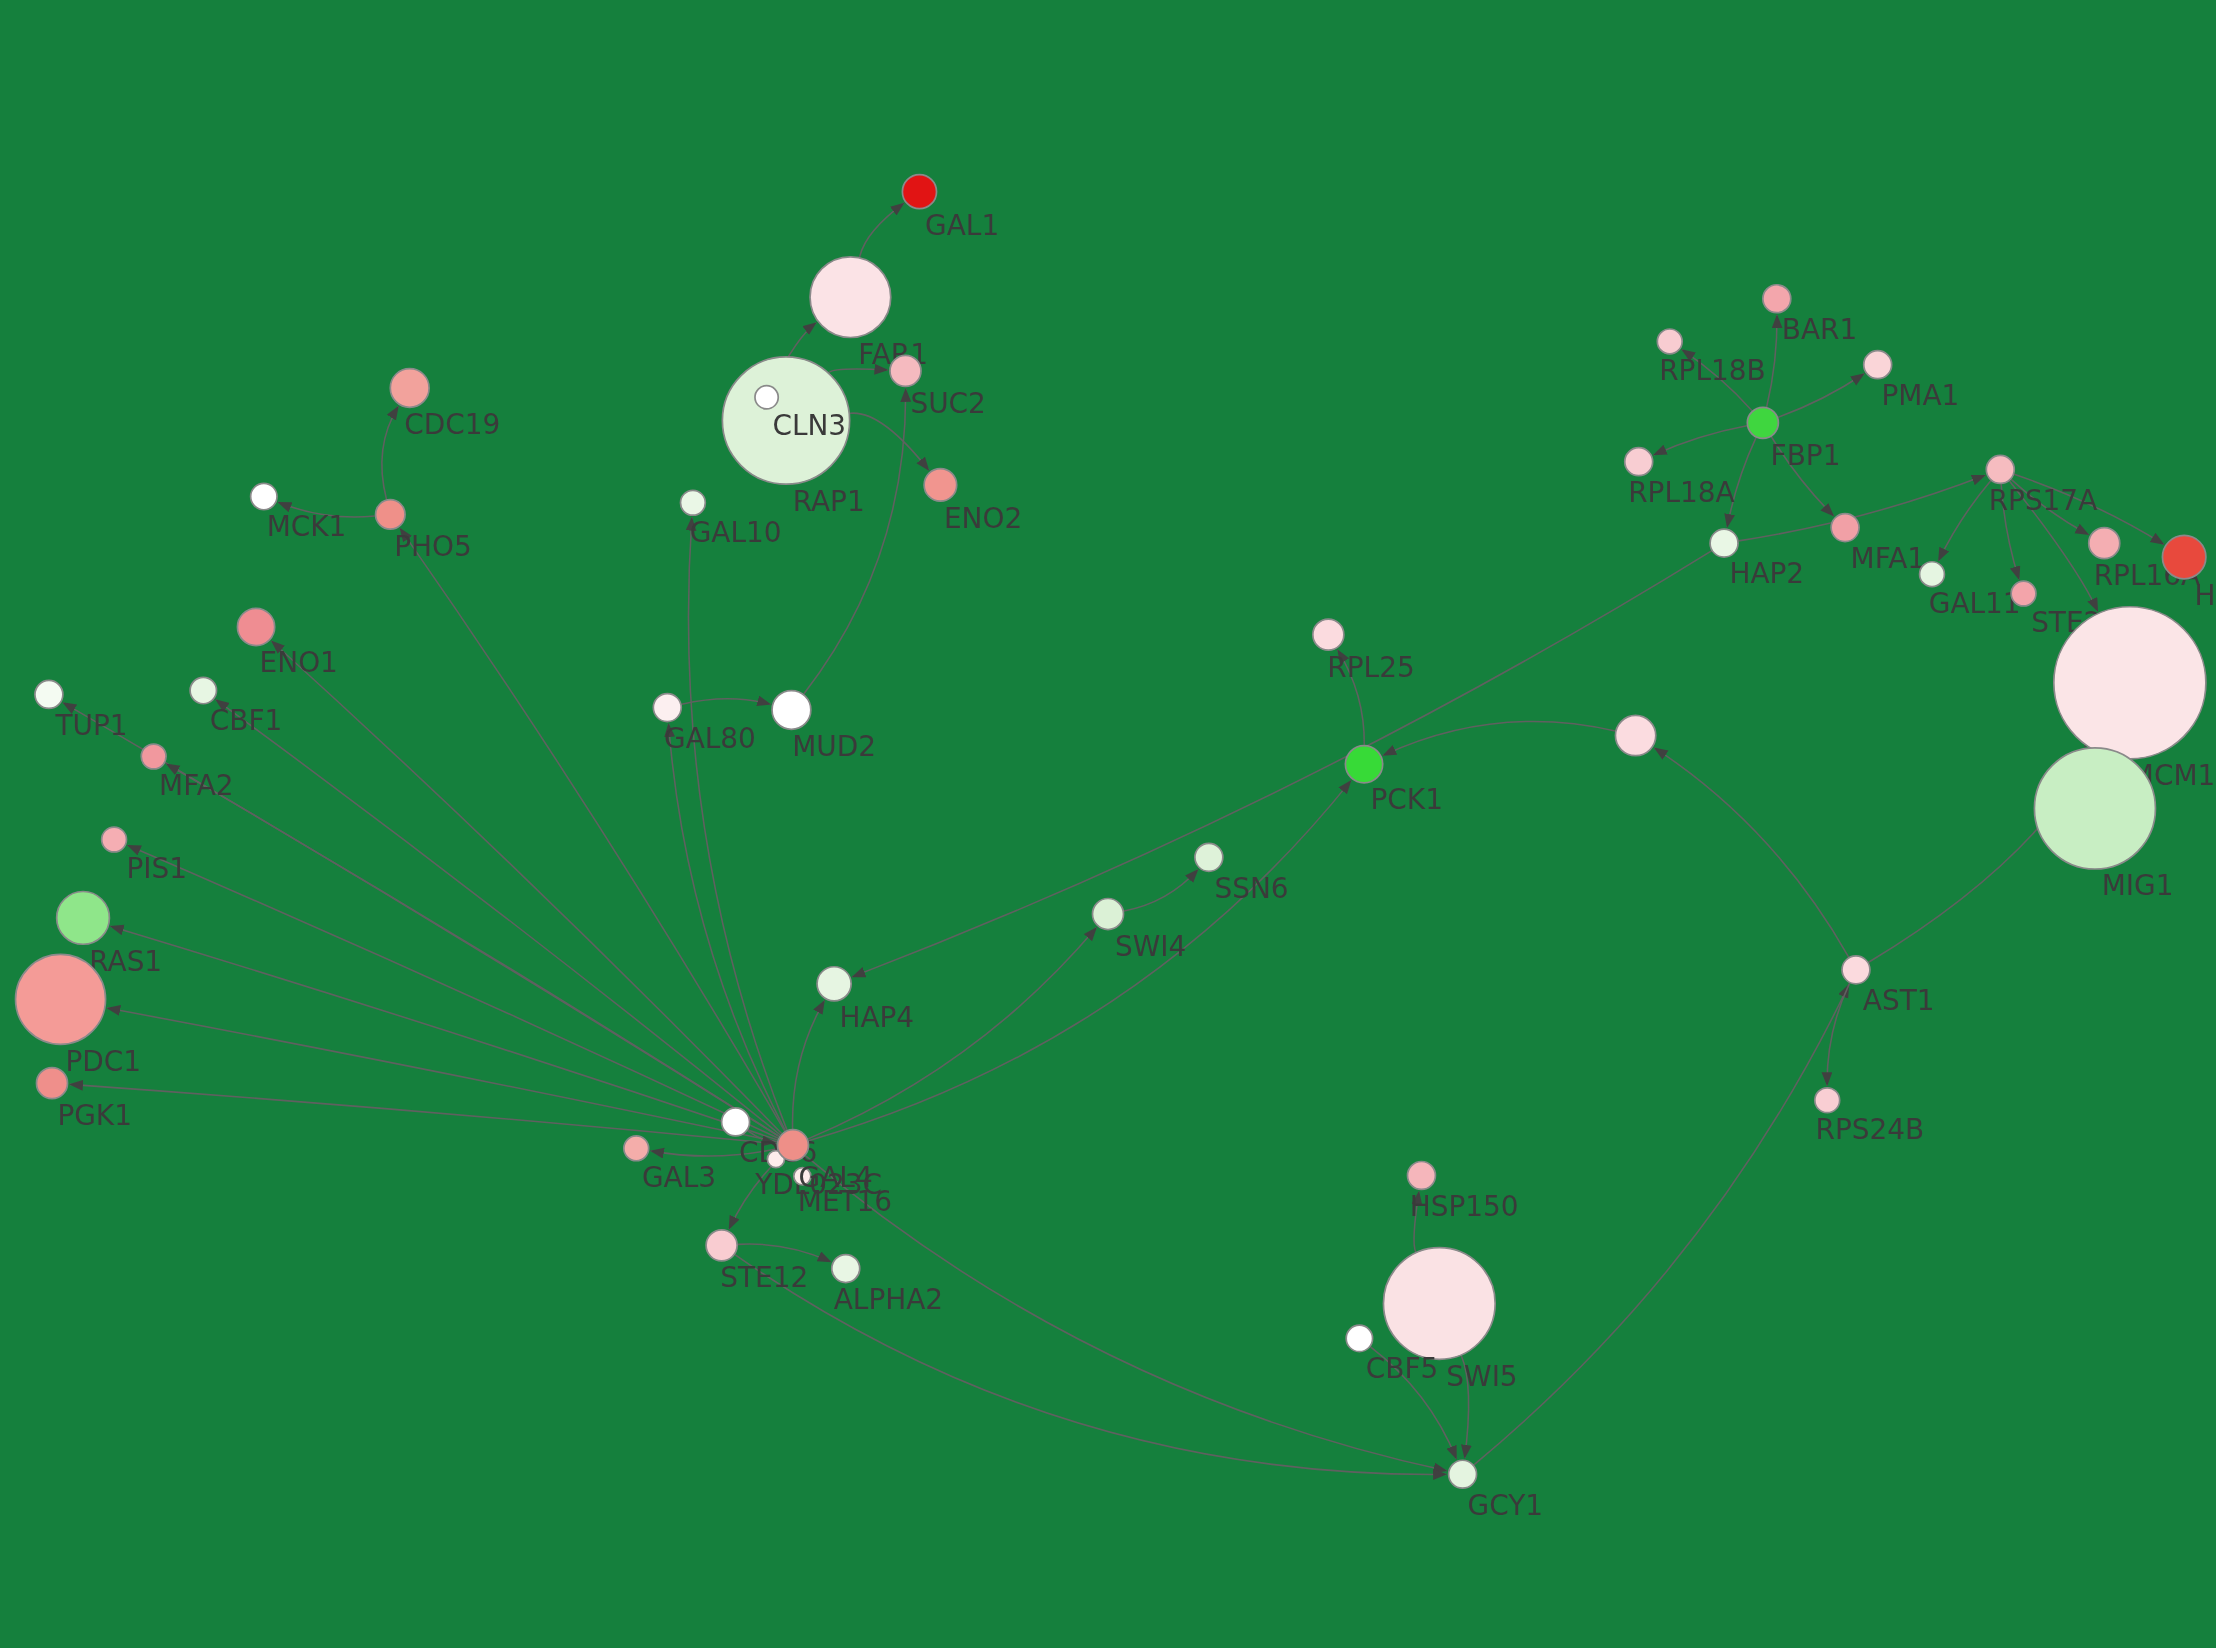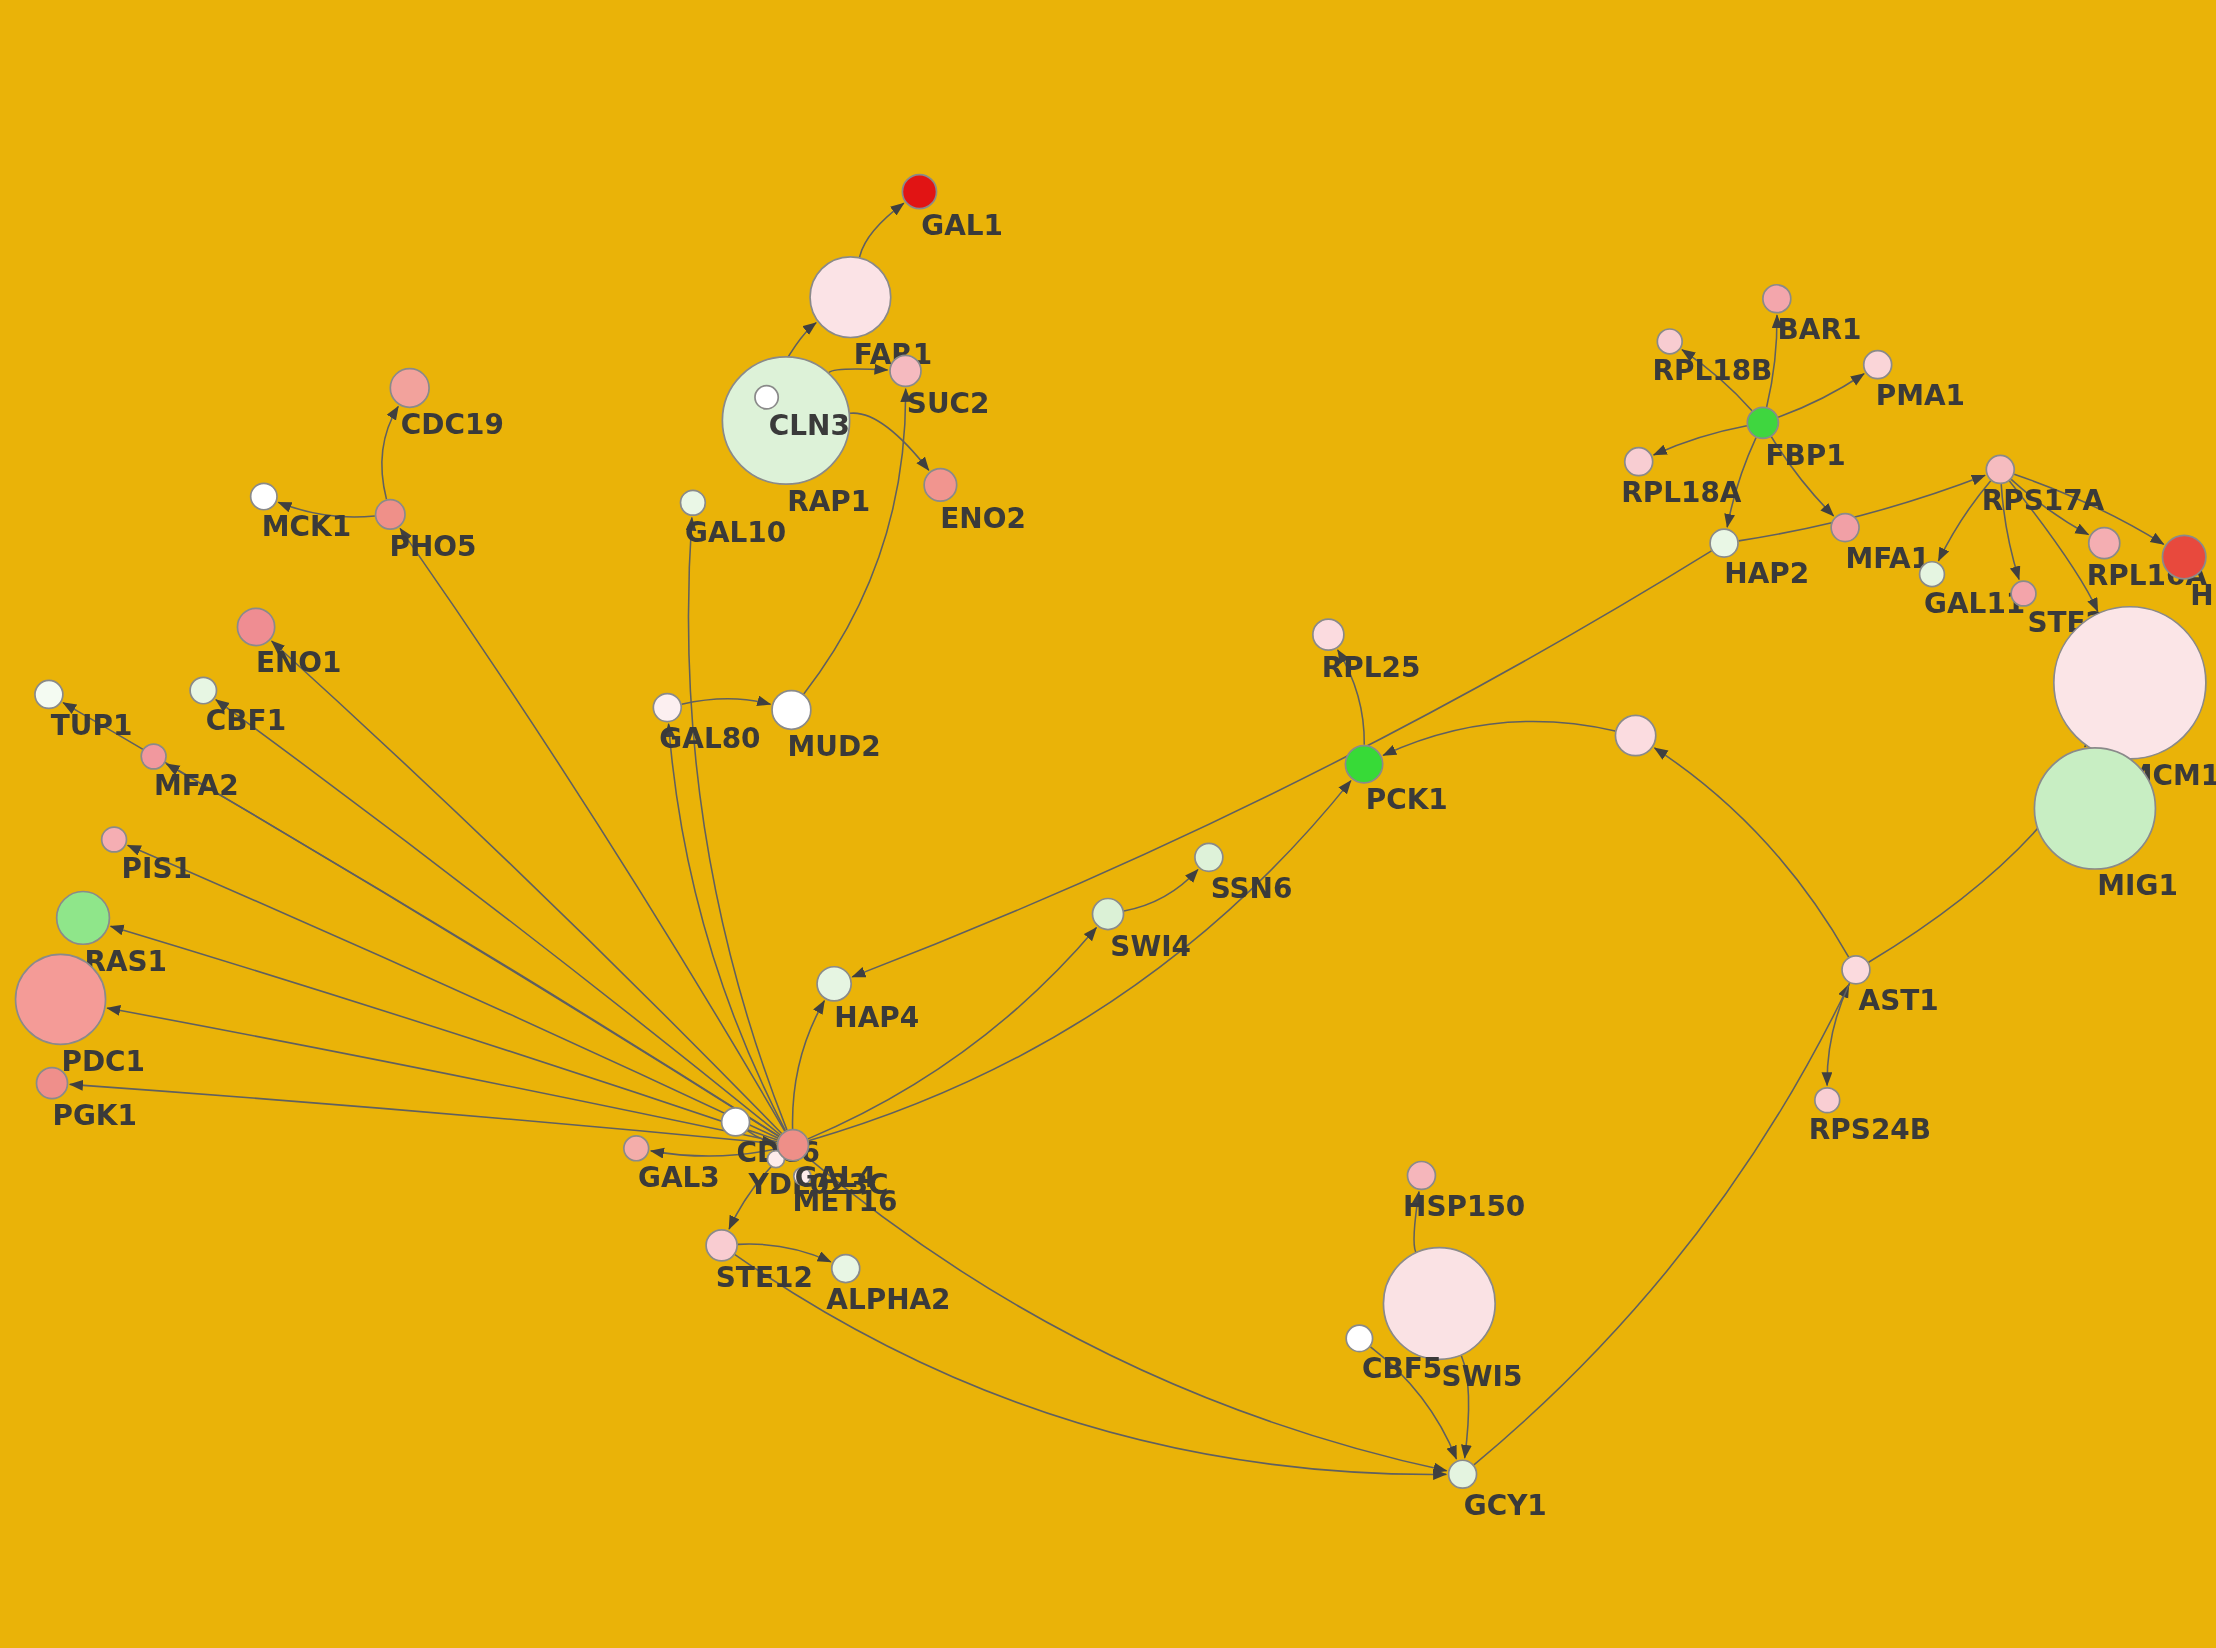--- a/index.html
+++ b/index.html
@@ -31,21 +31,21 @@
   }
   .node-label{
     font-family:"DejaVu Sans", sans-serif;
     font-size:36px;
     text-anchor:middle;
   }
 </style>
 </head>
 <body>
 
-<div id="canvas" style="background: #eab308; font-weight: bold;">
+<div id="canvas" style="background: #15803d;">
   <svg id="graph" width="2216" height="1648" viewBox="0 0 2856 2124" xmlns="http://www.w3.org/2000/svg">
     <defs>
       <marker id="arrowhead" markerUnits="userSpaceOnUse" markerWidth="22" markerHeight="18" refX="17" refY="7" orient="auto">
         <path d="M0,0 L18,7 L0,14 Z" fill="#404040"></path>
       </marker>
     </defs>
     <g id="edge-layer">
         <path d="M 1011.4 1457.8 Q 779.4 1058.7 515.6 681.0" class="edge" stroke="#606060" marker-end="url(#arrowhead)"></path>
         <path d="M 1007.4 1461.0 Q 686.4 1131.2 350.0 826.1" class="edge" stroke="#606060" marker-end="url(#arrowhead)"></path>
         <path d="M 1005.7 1462.8 Q 649.3 1173.5 278.1 901.8" class="edge" stroke="#606060" marker-end="url(#arrowhead)"></path>

